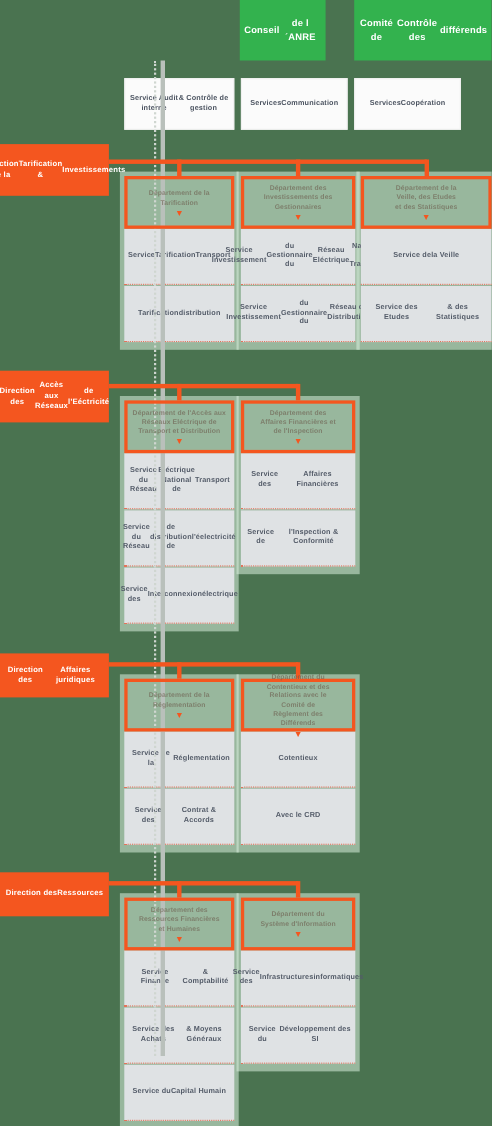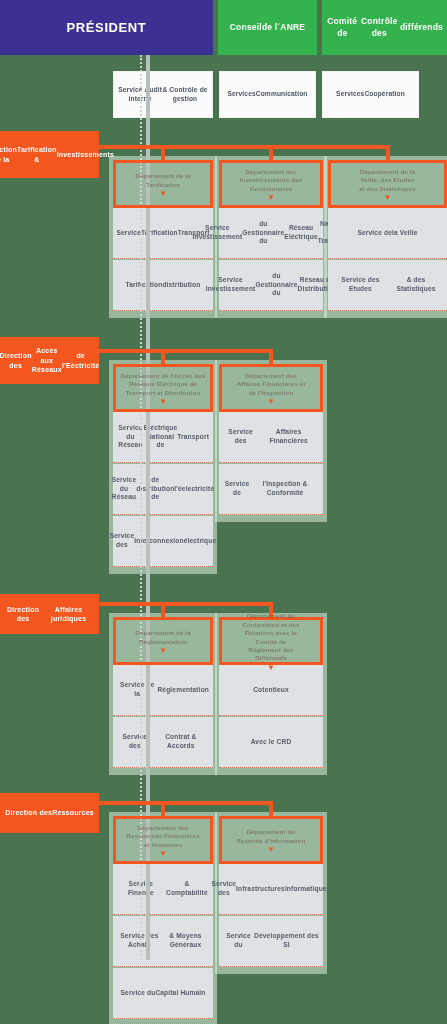--- a/index.html
+++ b/index.html
@@ -101,22 +101,21 @@
   .conn-dot {
     position: absolute;
     z-index: 1;
     border-left: 2px dotted #cfd6d0;
   }
 </style>
 </head>
 <body>
 
 <div id="chart">
-    <div class="box box-president" style="left: 0px; top: 0px; width: 213px; height: 55px;">PRÉSIDENT</div>
-    <div class="box box-green" style="left: 218px; top: 0px; width: 99px; height: 55px; align-items: center;">
+    <div class="box box-green" style="left: 218px; top: 0px; width: 78px; height: 55px; align-items: center;">
       <span>Conseil</span>
       <br>
       <span>de l´ANRE</span>
     </div>
     <div class="box box-green" style="left: 322px; top: 0px; width: 125px; height: 55px;">
       <span>Comité de</span>
       <br>
       <span>Contrôle des</span>
       <br>
       <span>différends</span>

